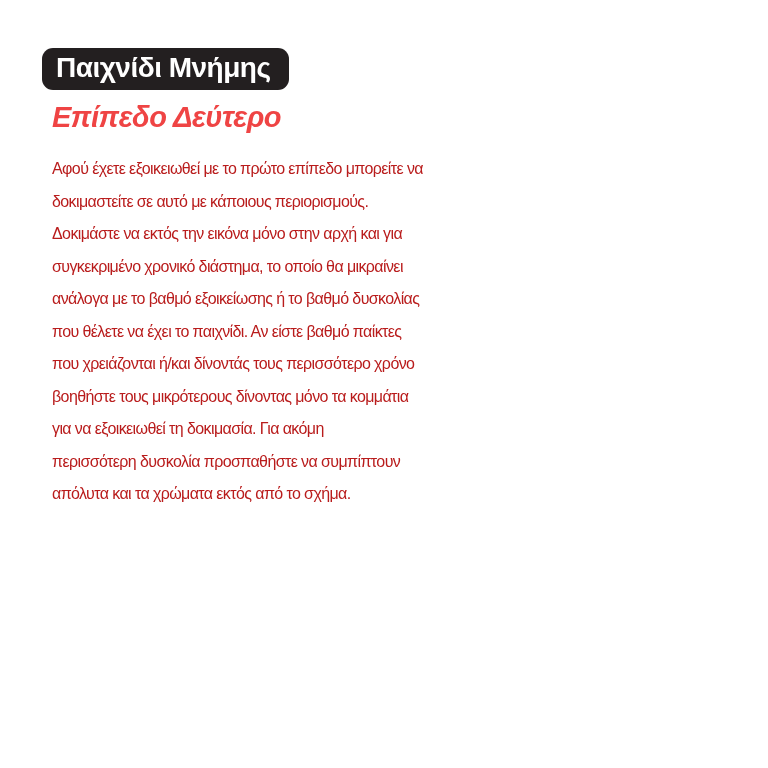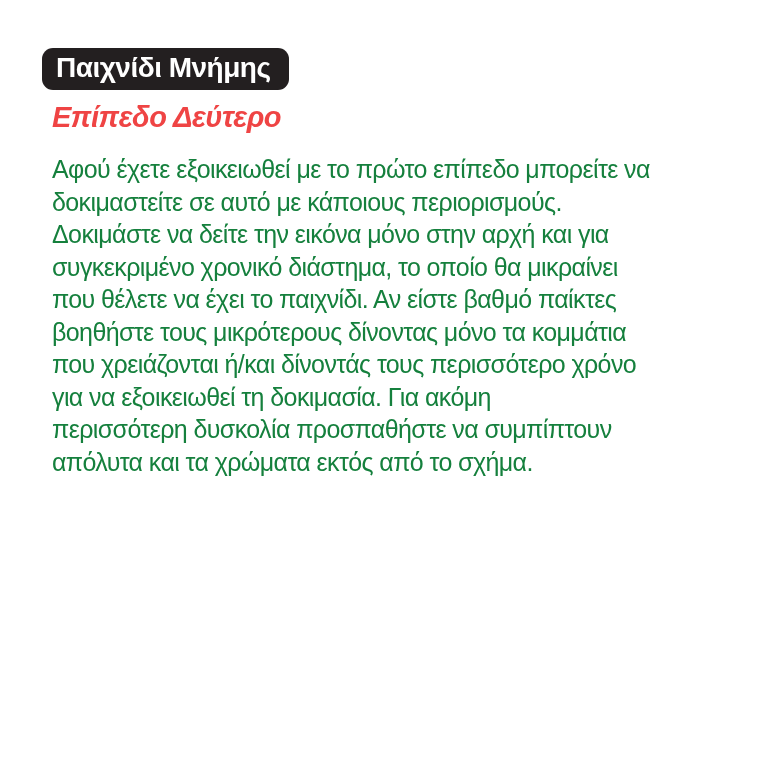--- a/index.html
+++ b/index.html
@@ -40,44 +40,45 @@
     font-style: italic;
     font-size: 29px;
     letter-spacing: -0.5px;
     white-space: nowrap;
   }
   .body-text {
     position: absolute;
     left: 52px;
     top: 153px;
     width: 680px;
-    color: #15803d;
-    font-size: 25px;
+    color: #b91c1c;
+    font-size: 16px;
     line-height: 32.5px;
     letter-spacing: -0.6px;
   }
   .body-text .line {
     white-space: nowrap;
   }
 </style>
 </head>
 <body>
 
 <div class="page">
 
   <div class="title-badge">Παιχνίδι Μνήμης</div>
 
   <div class="subtitle">Επίπεδο Δεύτερο</div>
 
   <div class="body-text">
     <div class="line">Αφού έχετε εξοικειωθεί με το πρώτο επίπεδο μπορείτε να</div>
     <div class="line">δοκιμαστείτε σε αυτό με κάποιους περιορισμούς.</div>
-    <div class="line">Δοκιμάστε να δείτε την εικόνα μόνο στην αρχή και για</div>
+    <div class="line">Δοκιμάστε να εκτός την εικόνα μόνο στην αρχή και για</div>
     <div class="line">συγκεκριμένο χρονικό διάστημα, το οποίο θα μικραίνει</div>
+    <div class="line">ανάλογα με το βαθμό εξοικείωσης ή το βαθμό δυσκολίας</div>
     <div class="line">που θέλετε να έχει το παιχνίδι. Αν είστε βαθμό παίκτες</div>
+    <div class="line">που χρειάζονται ή/και δίνοντάς τους περισσότερο χρόνο</div>
     <div class="line">βοηθήστε τους μικρότερους δίνοντας μόνο τα κομμάτια</div>
-    <div class="line">που χρειάζονται ή/και δίνοντάς τους περισσότερο χρόνο</div>
     <div class="line">για να εξοικειωθεί τη δοκιμασία. Για ακόμη</div>
     <div class="line">περισσότερη δυσκολία προσπαθήστε να συμπίπτουν</div>
     <div class="line">απόλυτα και τα χρώματα εκτός από το σχήμα.</div>
   </div>
 
 </div>
 
 </body></html>

